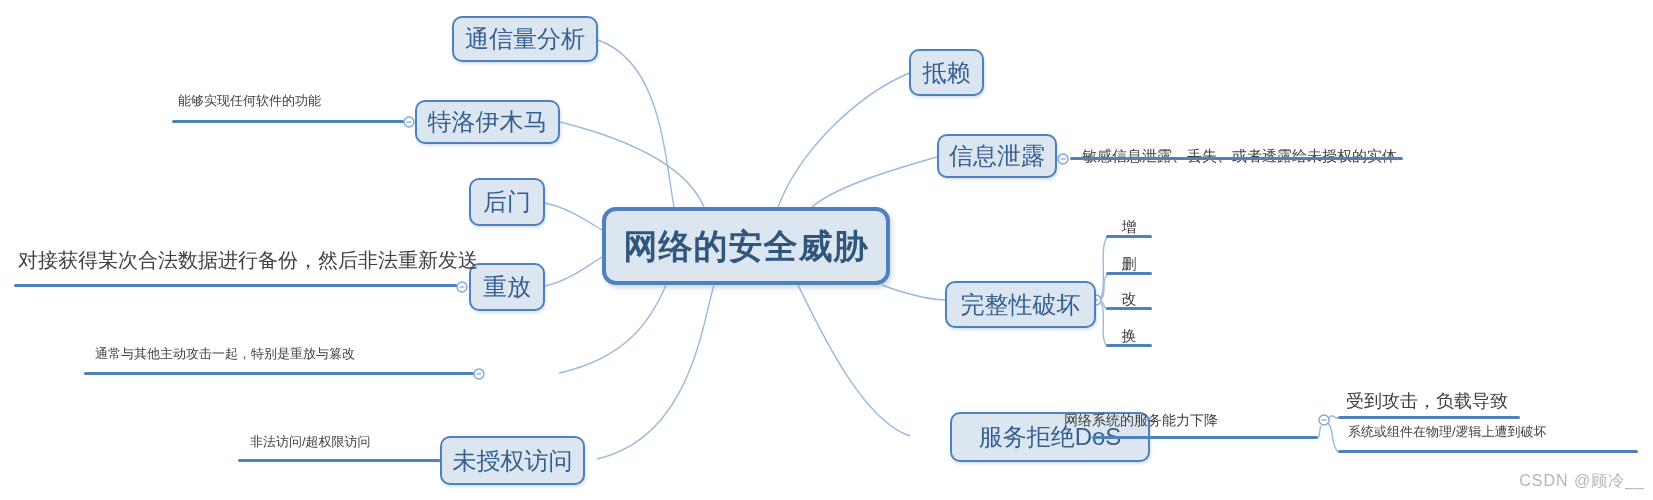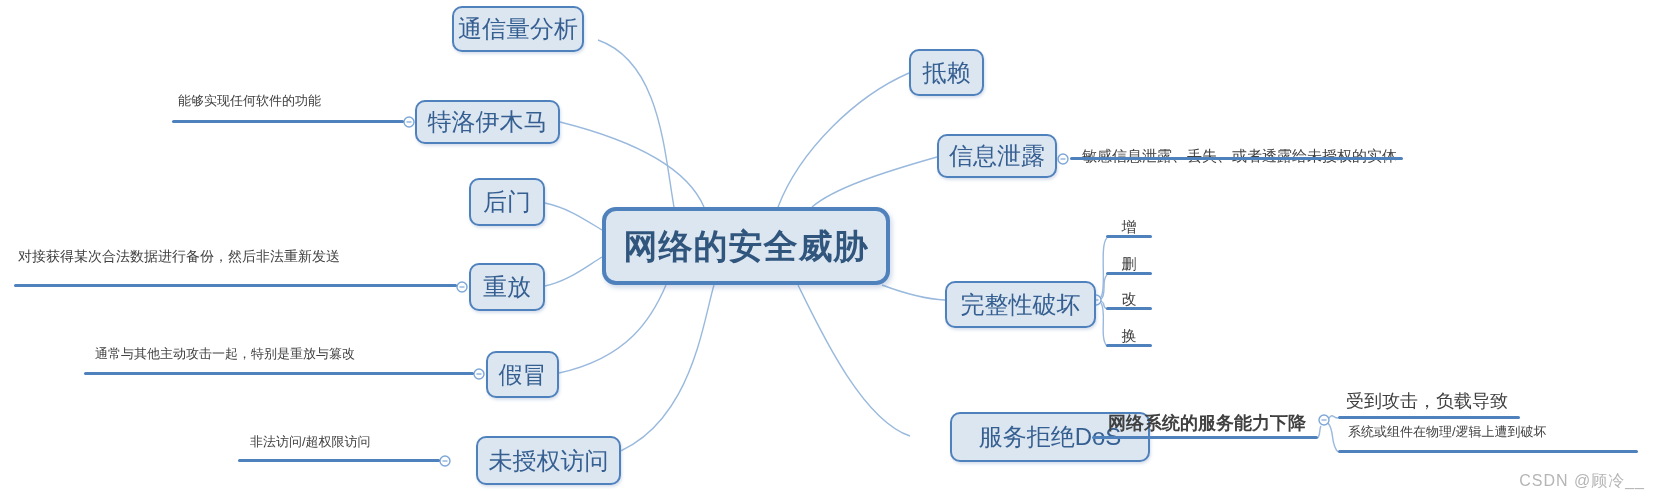--- a/index.html
+++ b/index.html
@@ -74,36 +74,35 @@
         <line x1="1060.5" y1="159" x2="1065.5" y2="159"></line>
         <line x1="1093.5" y1="300" x2="1098.5" y2="300"></line>
         <line x1="1081.5" y1="438" x2="1086.5" y2="438"></line>
         <line x1="1321.5" y1="420" x2="1326.5" y2="420"></line>
       </g>
     </g>
   </svg>
 
   <div class="topic root" style="left:602px;top:207px;width:288px;height:78px;">网络的安全威胁</div>
 
-  <div class="topic" style="left:452px;top:6px;width:132px;height:46px;">通信量分析</div>
+  <div class="topic" style="left:452px;top:16px;width:146px;height:46px;">通信量分析</div>
   <div class="topic" style="left:415px;top:100px;width:145px;height:44px;">特洛伊木马</div>
   <div class="topic" style="left:469px;top:178px;width:76px;height:48px;">后门</div>
   <div class="topic" style="left:469px;top:263px;width:76px;height:48px;">重放</div>
-  <div class="topic" style="left:486px;top:351px;width:73px;height:47px;">假冒</div>
-  <div class="topic" style="left:476px;top:436px;width:145px;height:49px;">未授权访问</div>
+  <div class="topic" style="left:440px;top:436px;width:145px;height:49px;">未授权访问</div>
 
   <div class="topic" style="left:909px;top:49px;width:75px;height:47px;">抵赖</div>
   <div class="topic" style="left:937px;top:134px;width:120px;height:44px;">信息泄露</div>
   <div class="topic" style="left:945px;top:281px;width:151px;height:47px;">完整性破坏</div>
   <div class="topic" style="left:950px;top:412px;width:200px;height:50px;">服务拒绝DoS</div>
 
   <div class="note-text" style="left:178px;top:93px;">能够实现任何软件的功能</div>
   <div class="uline" style="left:172px;top:120px;width:232px;"></div>
 
-  <div class="note-text" style="left:18px;top:248px;font-size:14px;">对接获得某次合法数据进行备份，然后非法重新发送</div>
+  <div class="note-text" style="left:18px;top:248px;font-size:20px;">对接获得某次合法数据进行备份，然后非法重新发送</div>
   <div class="uline" style="left:14px;top:284px;width:443px;"></div>
 
   <div class="note-text" style="left:95px;top:346px;">通常与其他主动攻击一起，特别是重放与篡改</div>
   <div class="uline" style="left:84px;top:372px;width:390px;"></div>
 
   <div class="note-text" style="left:250px;top:434px;text-align:right;">非法访问/超权限访问</div>
   <div class="uline" style="left:238px;top:459px;width:202px;"></div>
 
   <div class="note-text" style="left:1082px;top:131px;font-size:15px;margin-top:16px;">敏感信息泄露、丢失、或者透露给未授权的实体</div>
   <div class="uline" style="left:1070px;top:157px;width:333px;"></div>
@@ -113,21 +112,21 @@
 
   <div class="note-text" style="left:1106px;top:255px;width:46px;text-align:center;font-size:15px;">删</div>
   <div class="uline" style="left:1106px;top:272px;width:46px;"></div>
 
   <div class="note-text" style="left:1106px;top:290px;width:46px;text-align:center;font-size:15px;">改</div>
   <div class="uline" style="left:1106px;top:307px;width:46px;"></div>
 
   <div class="note-text" style="left:1106px;top:327px;width:46px;text-align:center;font-size:15px;">换</div>
   <div class="uline" style="left:1106px;top:344px;width:46px;"></div>
 
-  <div class="note-text" style="left:1108px;top:412px;font-size:18px;font-weight:bold;">网络系统的服务能力下降</div>
+  <div class="note-text" style="left:1064px;top:412px;font-size:14px;">网络系统的服务能力下降</div>
   <div class="uline" style="left:1092px;top:436px;width:226px;"></div>
 
   <div class="note-text" style="left:1346px;top:390px;font-size:18px;">受到攻击，负载导致</div>
   <div class="uline" style="left:1338px;top:416px;width:182px;"></div>
 
   <div class="note-text" style="left:1348px;top:424px;">系统或组件在物理/逻辑上遭到破坏</div>
   <div class="uline" style="left:1338px;top:450px;width:300px;"></div>
 
   <div class="watermark">CSDN @顾冷__</div>
 

